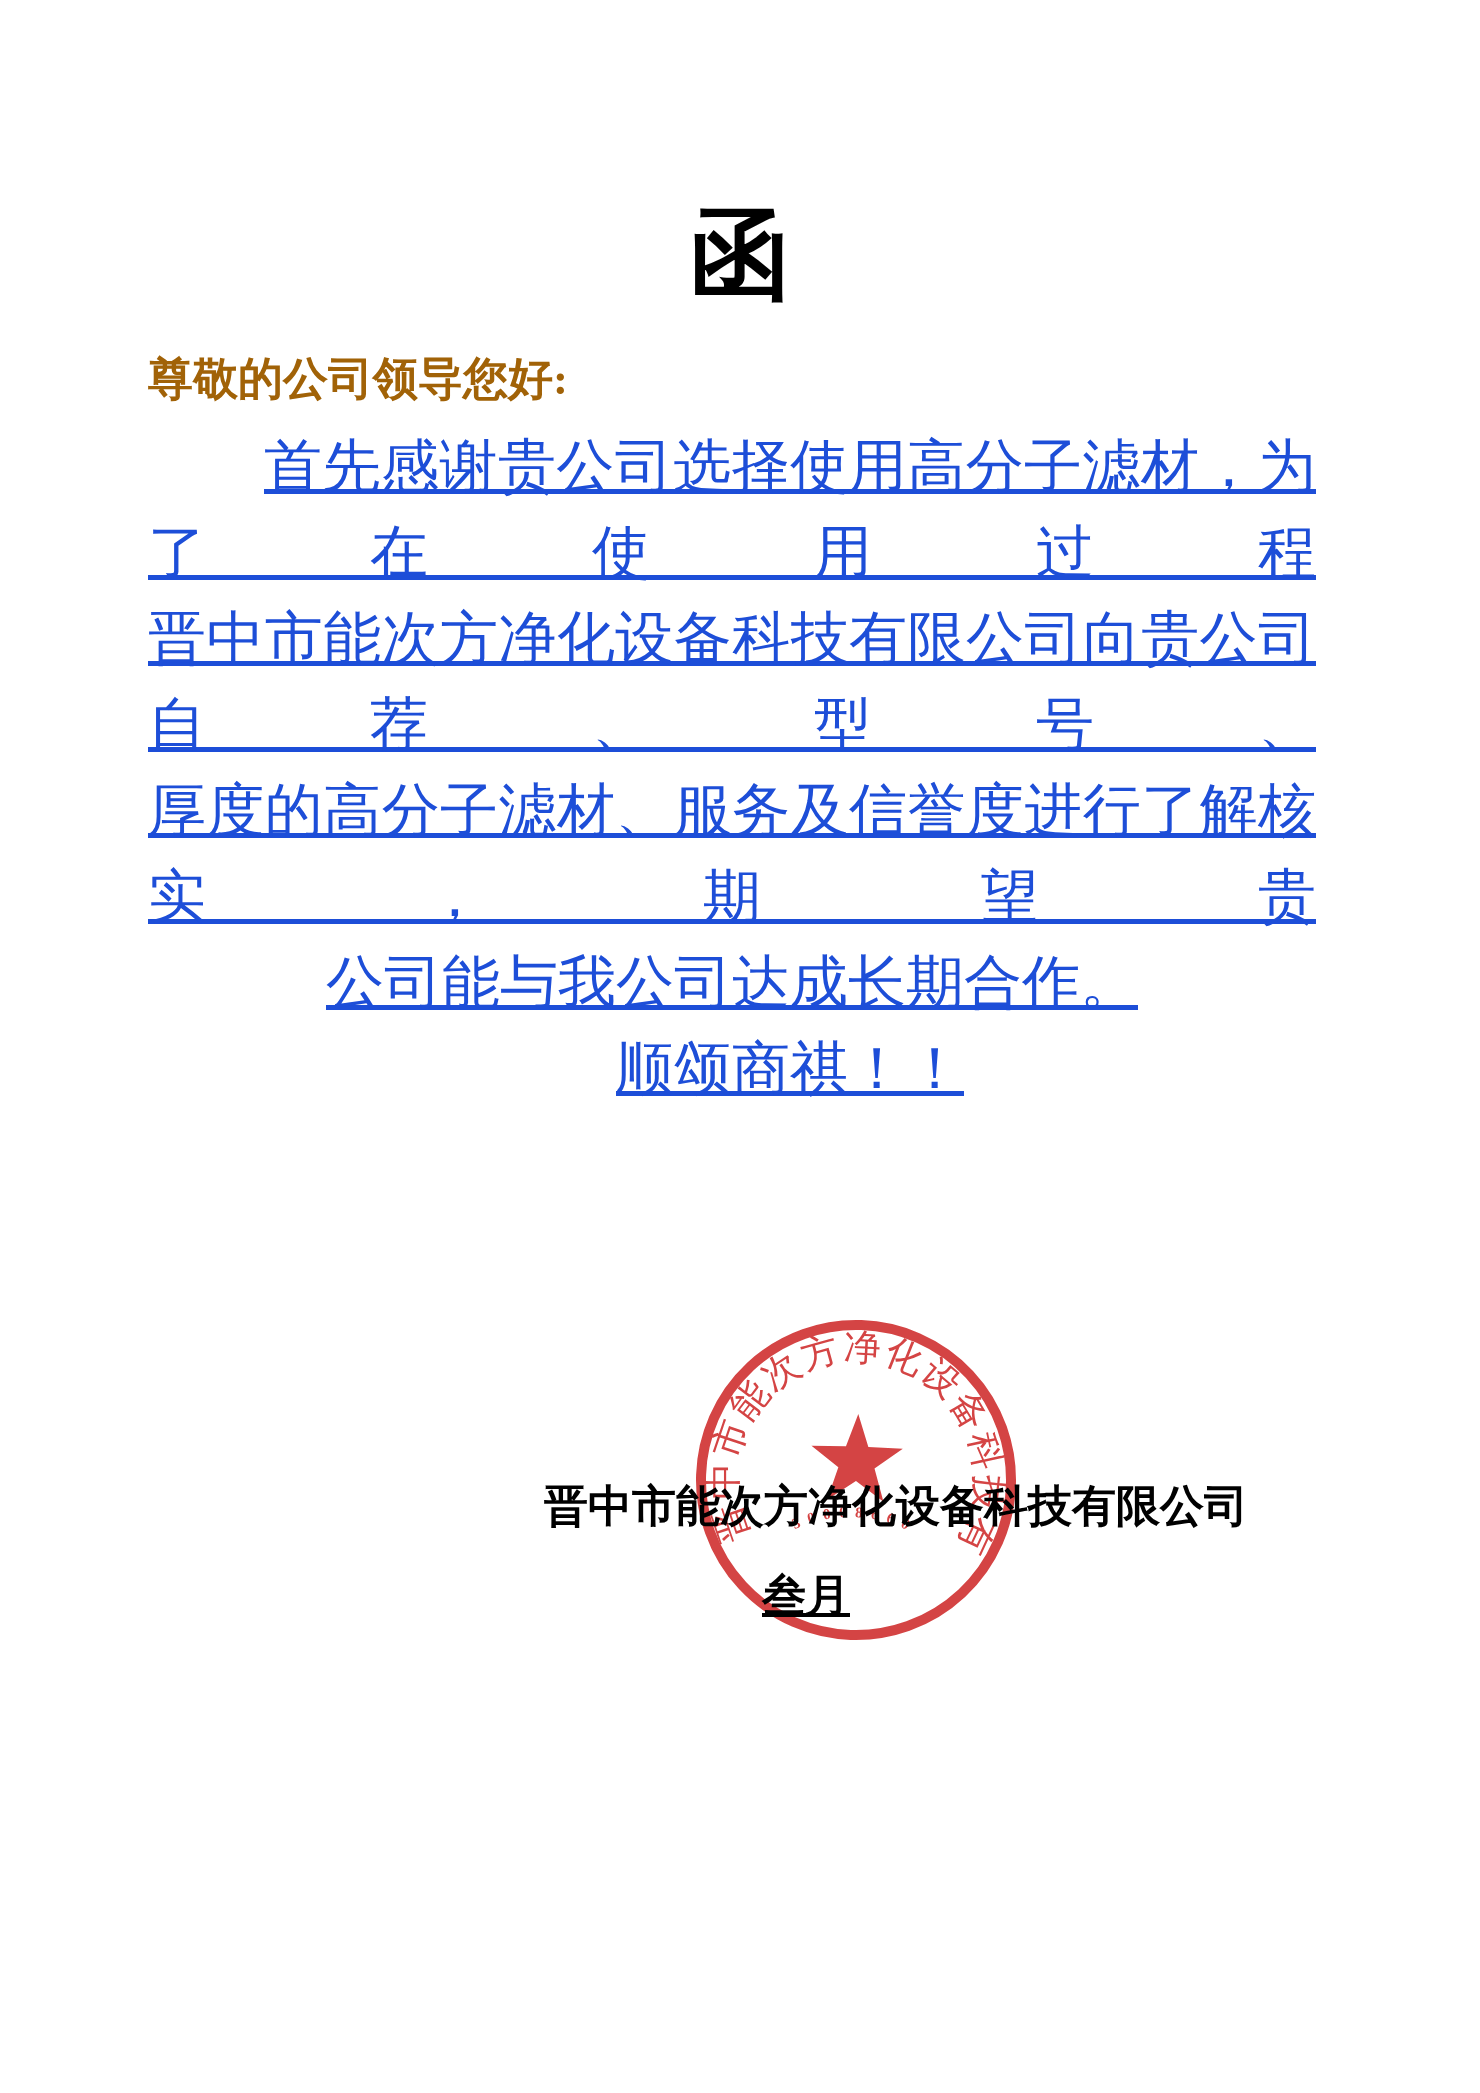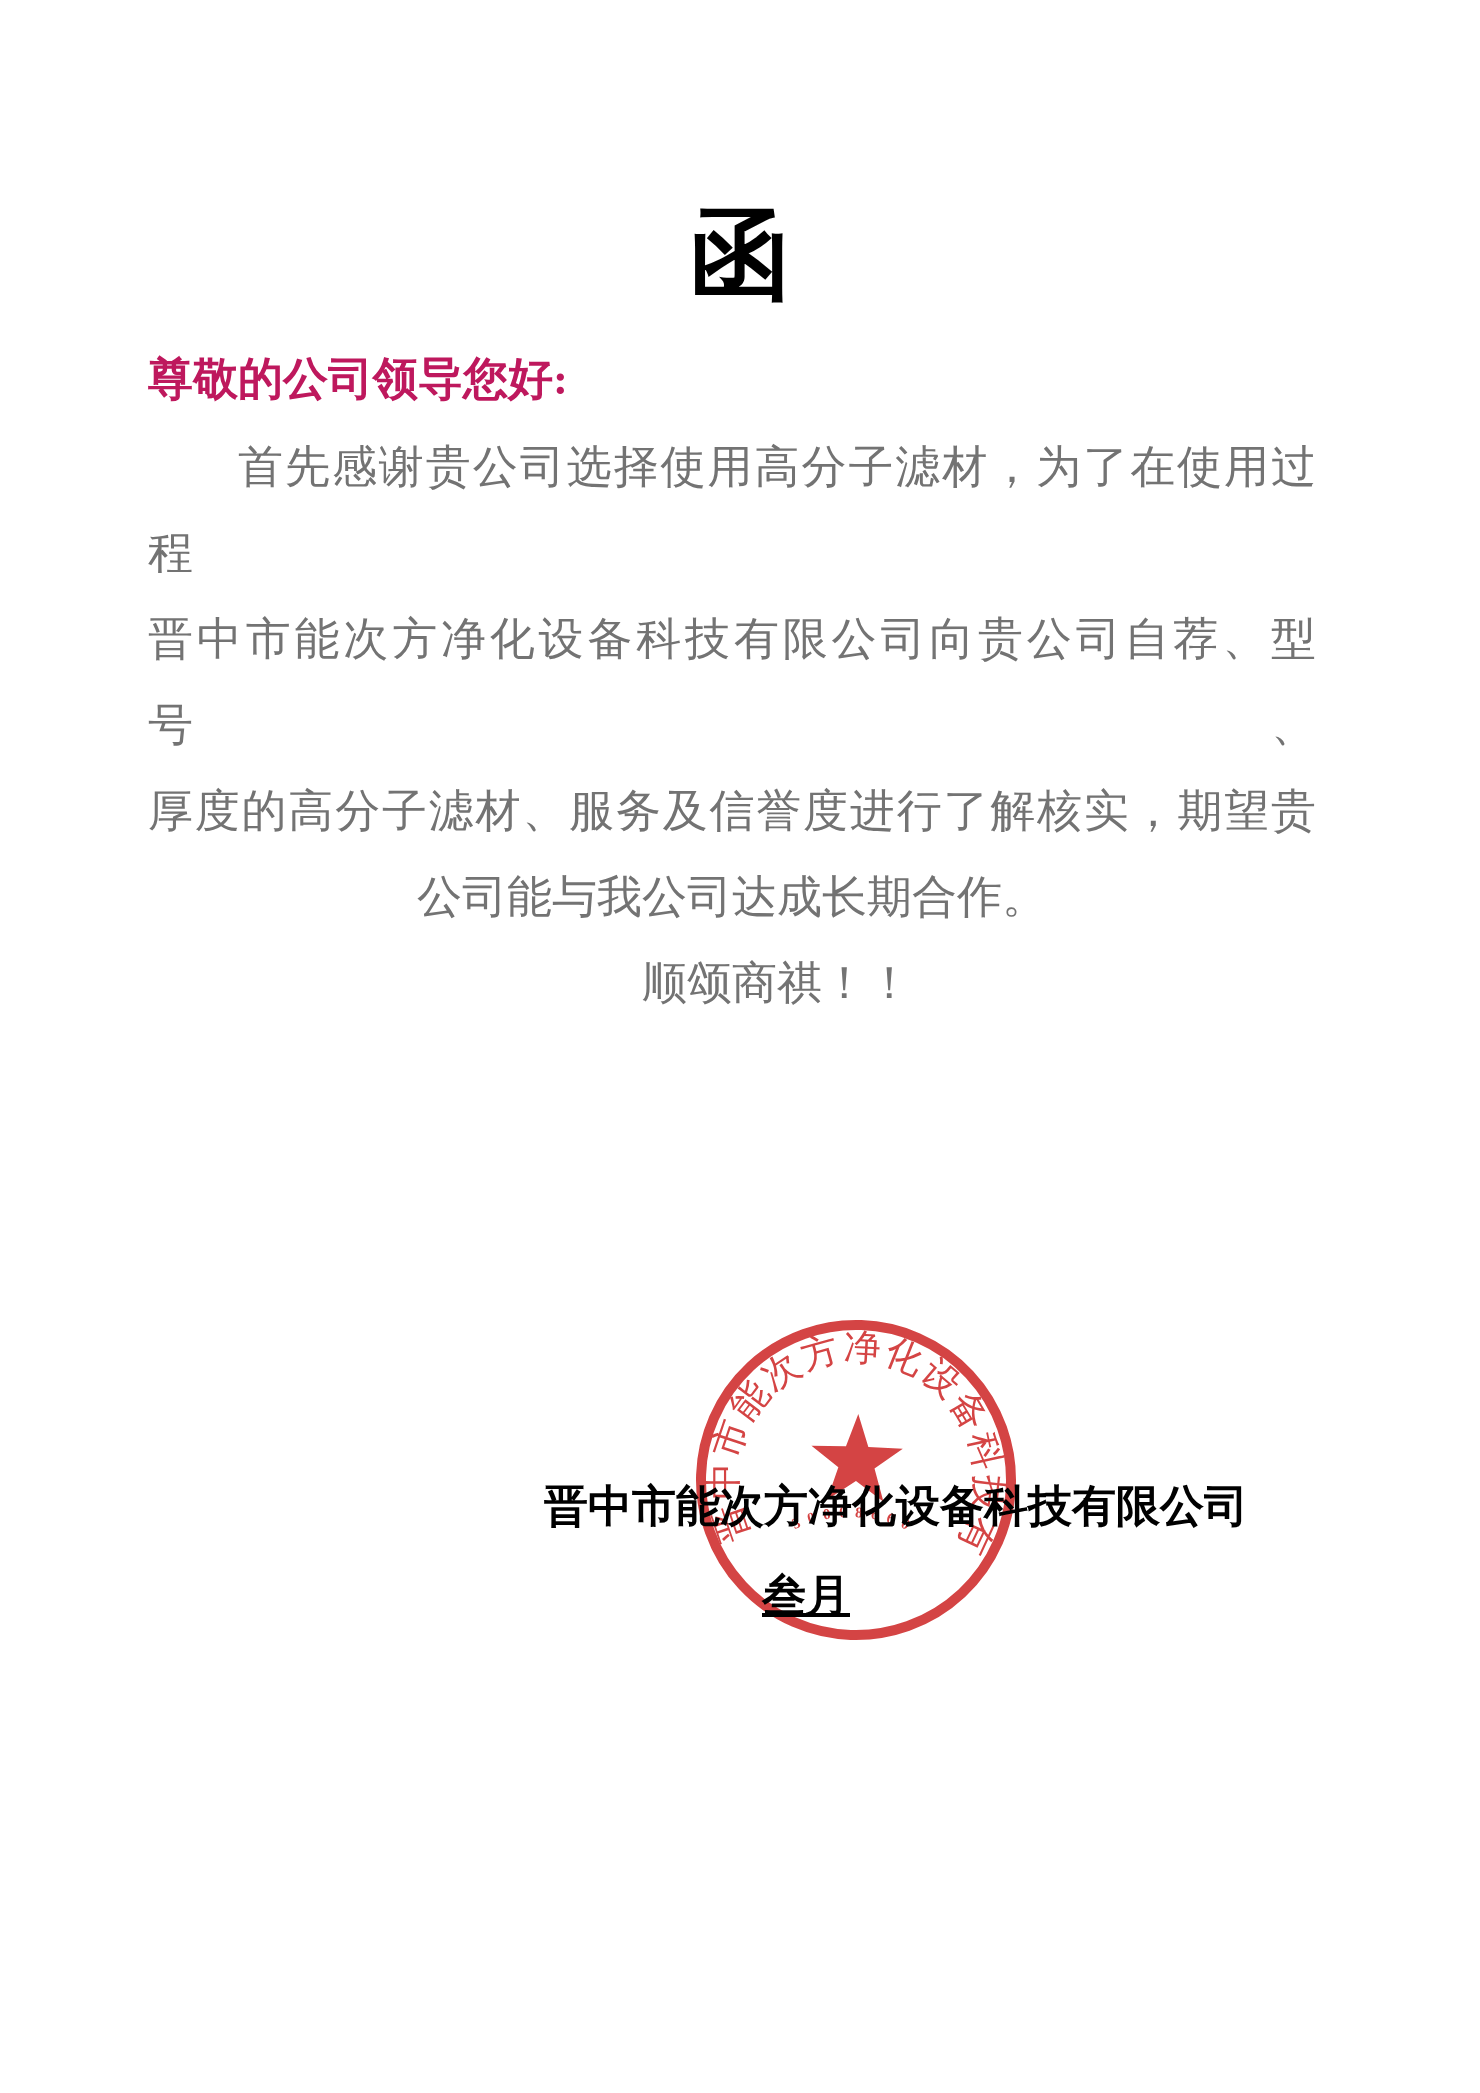--- a/index.html
+++ b/index.html
@@ -27,30 +27,31 @@
     line-height: 1.2;
     letter-spacing: 0;
   }
   .greeting {
     position: absolute;
     top: 350px;
     left: 148px;
     width: 1170px;
     font-size: 45px;
     font-weight: bold;
-    color: #be185d;
+    color: #a16207;
     line-height: 1.3;
   }
   .letter-body {
     position: absolute;
     top: 424px;
     left: 148px;
     width: 1168px;
-    font-size: 45px;
-    color: #737373;
+    font-size: 58px;
+    color: #1d4ed8;
+    text-decoration: underline;
   }
   .line {
     line-height: 86px;
     text-align: center;
     white-space: nowrap;
   }
   .line.justify {
     white-space: normal;
     text-align: justify;
     text-align-last: justify;

